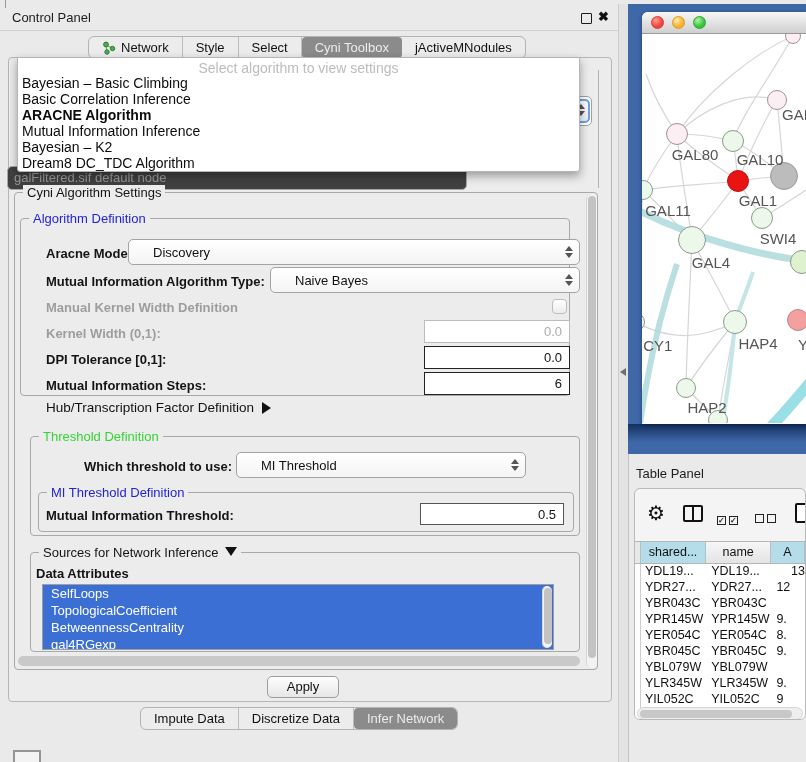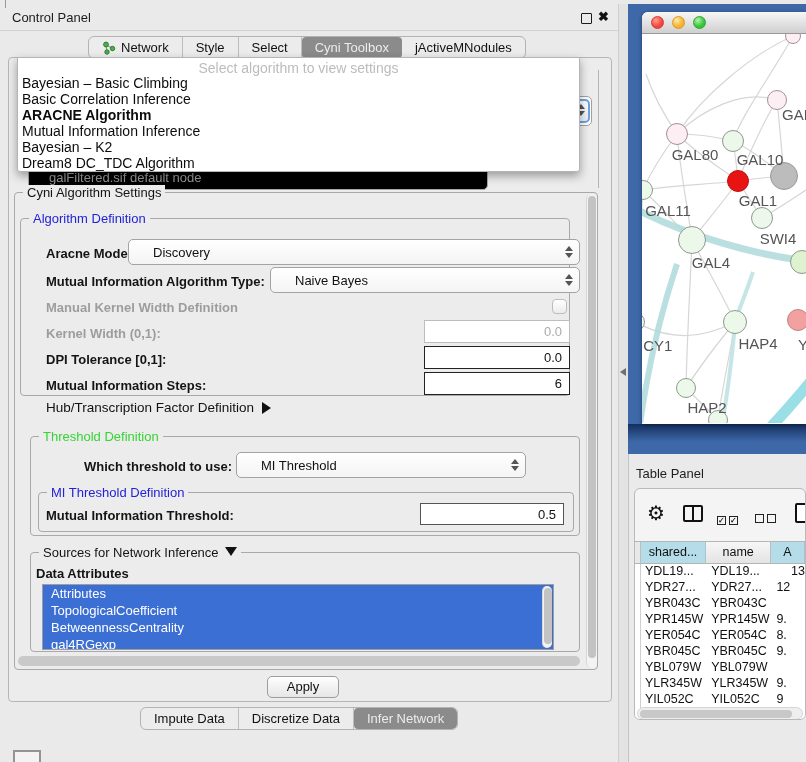--- a/index.html
+++ b/index.html
@@ -19,21 +19,21 @@
   .tab.sel { background:#8b8b8b; color:#ececec; border-radius:4px; border-right:none; }
   .top-tabs { left:88px; top:36px; }
   .bottom-tabs { left:140px; top:707px; }
 
   .content-panel { left:8px; top:57px; width:604px; height:645px; border:1px solid #b6b6b6; border-radius:4px; background:#ececec; }
 
   
   .ghost-line { left:598px; top:70px; width:1px; height:118px; background:#b4b4b4; }
   .ghost-combo1 { left:538px; top:96px; width:54px; height:30px; background:#fff; border:1px solid #a0a0a0; border-radius:5px; }
   .ghost-stepper { left:571px; top:99px; width:19px; height:24px; border:2.5px solid #6fa3dd; border-radius:5px; background:linear-gradient(#fdfdfd,#e8eef6); }
-  .ghost-combo2 { left:28px; top:166px; width:460px; height:24px; background:#000000; border:1px solid #a8a8a8; border-radius:5px; color:#9a9a9a; font-size:13px; line-height:22px; padding-left:20px; overflow:hidden; }
+  .ghost-combo2 { left:7px; top:166px; width:460px; height:24px; background:#404040; border:1px solid #a8a8a8; border-radius:5px; color:#9a9a9a; font-size:13px; line-height:22px; padding-left:6px; overflow:hidden; }
 
   
   .popup { left:17px; top:57px; width:563px; height:115px; background:#fff; border:1px solid #b5b5b5; border-radius:0 0 3px 3px; box-shadow:0 4px 10px rgba(0,0,0,.35); z-index:30; }
   .popup-prompt { text-align:center; color:#bcbcbc; font-size:14px; padding-top:2px; height:17px; }
   .popup-item { font-size:14px; color:#0c0c0c; line-height:16px; padding-left:4px; white-space:nowrap; }
   .popup-item.bold { font-weight:bold; }
 
   
   .group { border:1px solid #a9a9a9; border-radius:4px; }
   .gtitle { position:absolute; top:-8px; left:8px; background:#ececec; padding:0 4px; font-size:13px; color:#141414; white-space:nowrap; }
@@ -234,21 +234,21 @@
     <span class="gtitle blue">MI Threshold Definition</span>
   </div>
   <div class="abs lbl" style="left:46px; top:508px;">Mutual Information Threshold:</div>
   <div class="abs field mid" style="left:420px; top:503px; width:144px; height:22px;">0.5</div>
 
   <div class="abs group" style="left:30px; top:552px; width:550px; height:100px;">
     <span class="gtitle"><span>Sources for Network Inference</span><span class="arrow-down"></span></span>
   </div>
   <div class="abs lbl" style="left:36px; top:566px;">Data Attributes</div>
   <div class="abs src-list" style="left:42px; top:584px; width:512px; height:66px; overflow:hidden;">
-    <div class="src-item">Attributes</div>
+    <div class="src-item">SelfLoops</div>
     <div class="src-item">TopologicalCoefficient</div>
     <div class="src-item">BetweennessCentrality</div>
     <div class="src-item">gal4RGexp</div>
   </div>
   <div class="abs vscroll" style="left:542px; top:586px; width:10px; height:62px;">
     <div class="vthumb" style="top:2px; height:56px;"></div>
   </div>
   <div class="abs hscroll-thumb" style="left:18px; top:656px; width:562px; height:10px;"></div>
 
   <div class="abs btn" style="left:267px; top:676px; width:72px; height:22px;">Apply</div>

